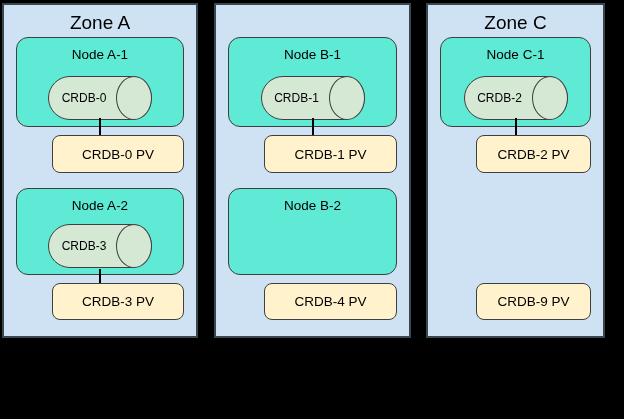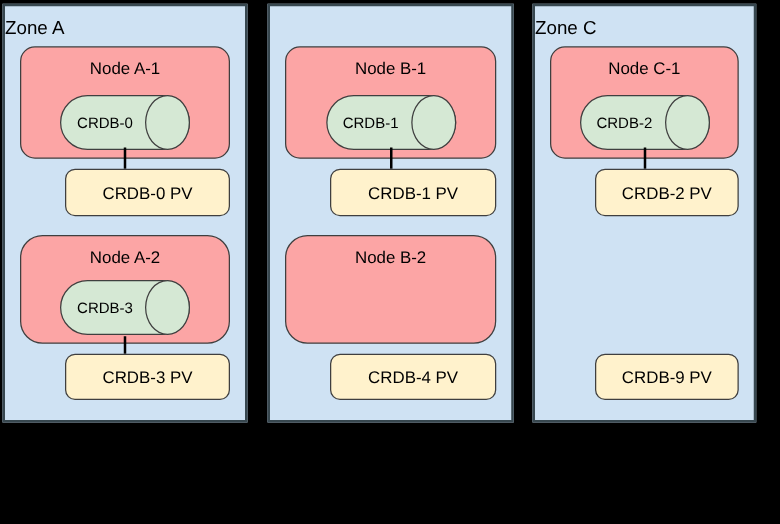--- a/index.html
+++ b/index.html
@@ -19,33 +19,34 @@
     border: 2px solid #37474f;
     box-sizing: border-box;
   }
   .zone-a { left: 2px;   width: 196px; }
   .zone-b { left: 214px; width: 197px; }
   .zone-c { left: 426px; width: 179px; }
 
   .zone-title {
     position: absolute;
     top: 10px; left: 0; right: 0;
-    font-size: 15px;
+    text-align: center;
+    font-size: 19px;
     line-height: 16px;
   }
   .node {
     position: absolute;
     left: 12px; right: 12px;
-    background: #fca5a5;
+    background: #5eead4;
     border: 1px solid #3f3f3f;
     border-radius: 12px;
     box-sizing: border-box;
   }
   .node-1 { top: 32px;  height: 90px; }
-  .node-2 { top: 183px; height: 87px; border-radius: 18px; }
+  .node-2 { top: 183px; height: 87px; }
 
   .node-title {
     position: absolute;
     top: 9px; left: 0; right: 0;
     text-align: center;
     font-size: 13.5px;
     line-height: 16px;
   }
   .cyl {
     position: absolute;

